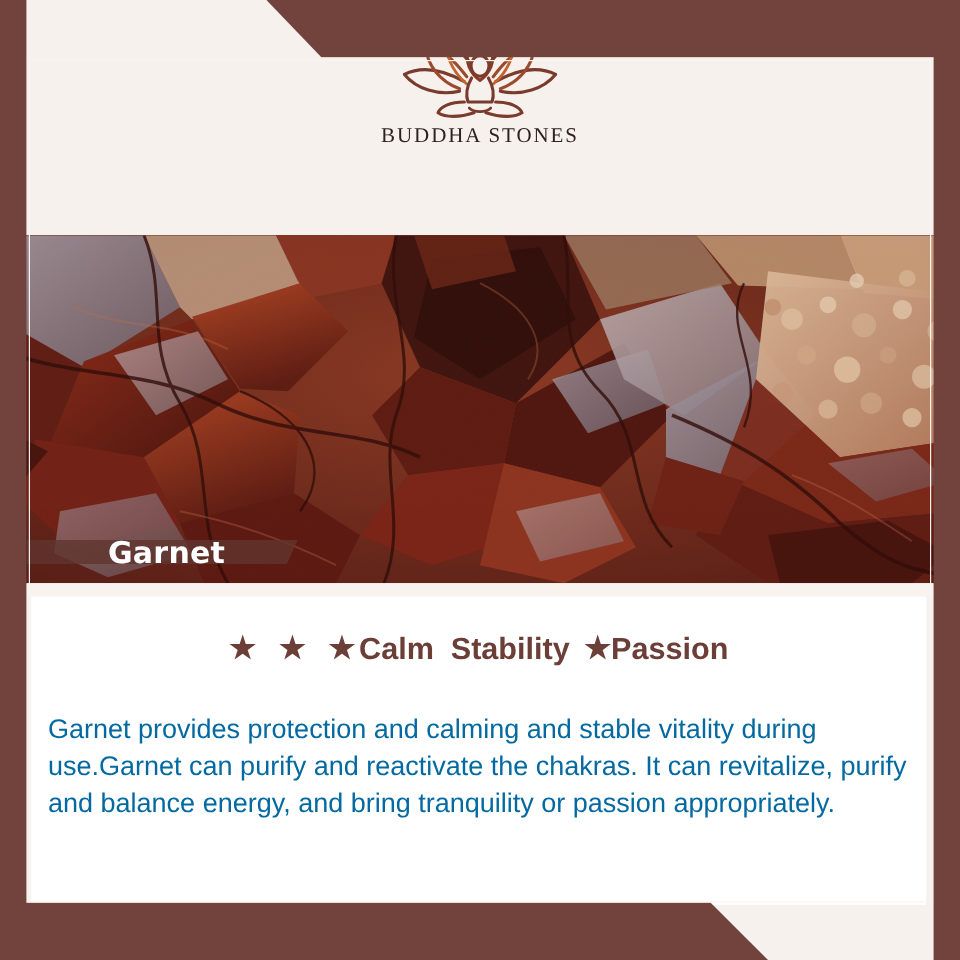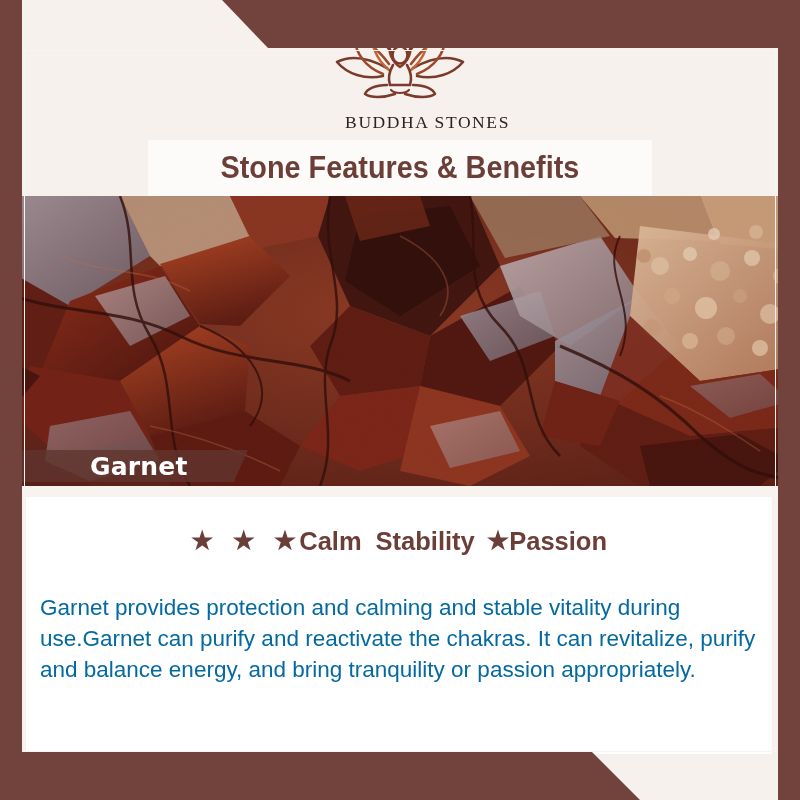--- a/index.html
+++ b/index.html
@@ -75,27 +75,26 @@
     z-index: 4;
   }
   .logo-mark {
     display: block;
     margin: 0 auto;
     width: 150px;
     height: 78px;
   }
   .logo-text {
     display: block;
-    margin-top: 12px;
+    margin-top: 2px;
     font-family: "Liberation Serif", serif;
     font-size: 17.5px;
     letter-spacing: 1.6px;
     color: #2c2220;
     white-space: nowrap;
-    text-align: right;
   }
 
   
   .title-banner {
     position: absolute;
     left: 148px; top: 140px;
     width: 504px; height: 56px;
     background: #fdfbf9;
     display: flex;
     align-items: center;
@@ -120,21 +119,21 @@
     overflow: hidden;
     background: #5a1f18;
     z-index: 3;
   }
   .photo-svg { display: block; width: 800px; height: 290px; }
 
   
   .stone-label {
     position: absolute;
     left: 22px; top: 450px;
-    height: 32px;
+    height: 20px;
     width: 226px;
     background: rgba(96, 53, 46, 0.80);
     clip-path: polygon(0 0, 226px 0, 210px 36px, 0 36px);
     z-index: 5;
     display: flex;
     align-items: center;
     z-index: 5;
   }
   .stone-label-text {
     margin-left: 68px;
@@ -241,23 +240,20 @@
 
         <path d="M62 63 C50 63 42 67 40 72 C46 76 58 76 70 72" stroke="#7a3b2c" stroke-width="2.6"></path>
         <path d="M88 63 C100 63 108 67 110 72 C104 76 92 76 80 72" stroke="#7a3b2c" stroke-width="2.6"></path>
 
         <path d="M66 68 C70 72 80 72 84 68" stroke="#7a3b2c" stroke-width="2.2"></path>
       </g>
     </svg>
     <span class="logo-text">BUDDHA STONES</span>
   </div>
 
-  <div class="title-banner">
-    <span class="title-text">Stone Features &amp; Benefits</span>
-  </div>
 
   <div class="photo">
     <svg class="photo-svg" viewBox="0 0 800 290" preserveAspectRatio="none">
       <defs>
         <radialGradient id="g-warm" cx="0.5" cy="0.4" r="0.8">
           <stop offset="0%" stop-color="#8d3a24"></stop>
           <stop offset="100%" stop-color="#521a14"></stop>
         </radialGradient>
         <linearGradient id="g-facetA" x1="0" y1="0" x2="1" y2="1">
           <stop offset="0%" stop-color="#a9a2ae"></stop>

